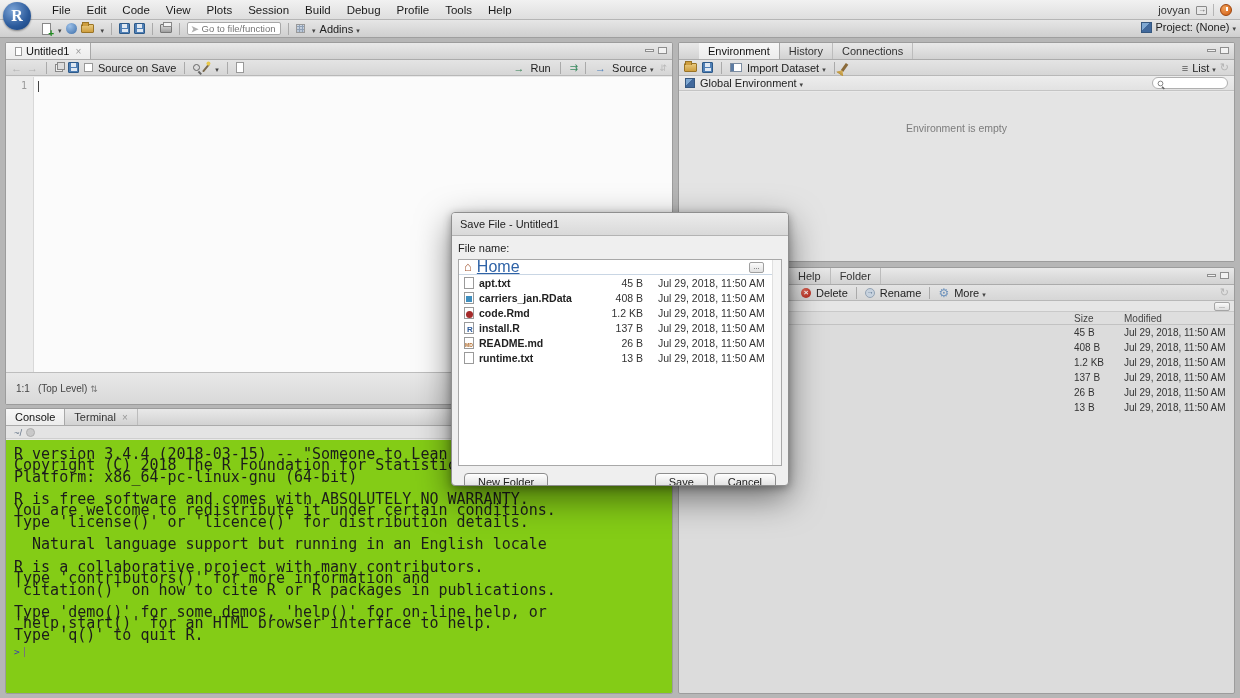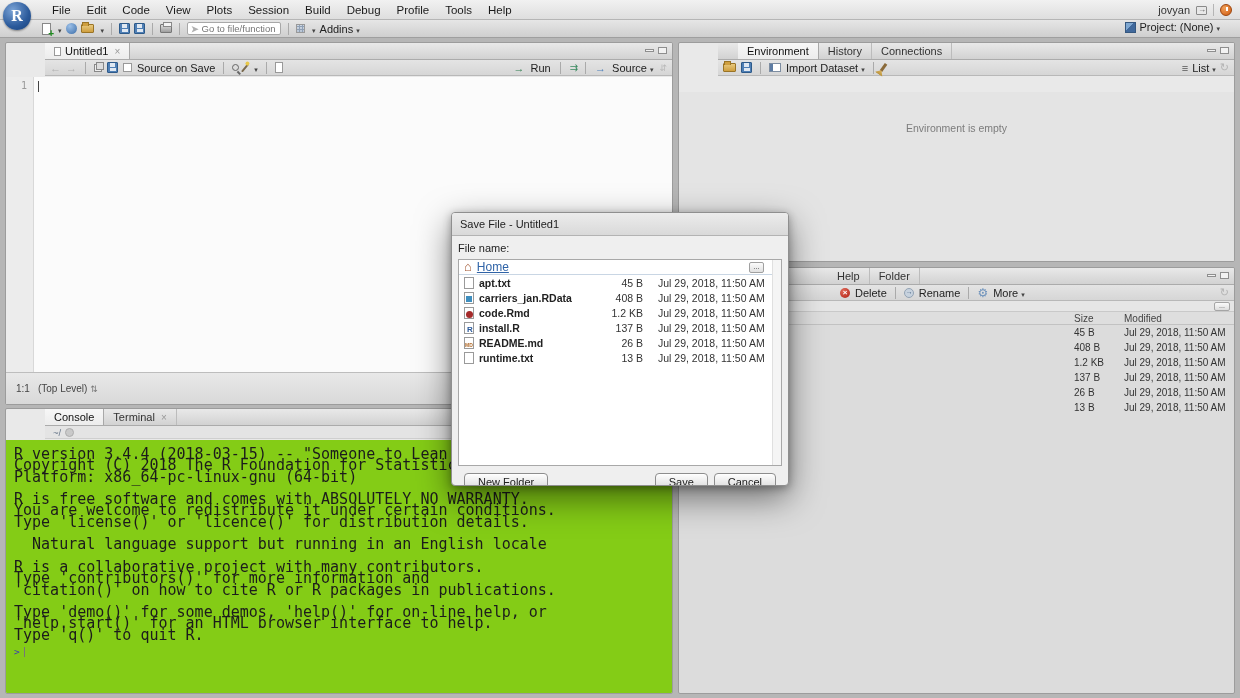--- a/index.html
+++ b/index.html
@@ -13,21 +13,21 @@
     display:flex; align-items:center; padding-left:44px; }
   .menu-item { padding:0 8px; font-size:11.5px; color:#1a1a1a; }
   .menubar-right { position:absolute; right:8px; top:0; height:20px; display:flex; align-items:center; gap:6px; }
   .toolbar { position:absolute; left:0; top:20px; width:1240px; height:18px;
     background:linear-gradient(#e6e6e6,#cfcfcf); border-bottom:1px solid #9f9f9f;
     display:flex; align-items:center; padding-left:42px; gap:4px; }
   .logo { position:absolute; left:3px; top:2px; width:28px; height:28px; border-radius:50%;
     background:radial-gradient(circle at 35% 30%, #7aa3d6, #2b5a9b 60%, #173f77);
     color:#fff; font-family:"Liberation Serif",serif; font-weight:bold; font-size:16px;
     display:flex; align-items:center; justify-content:center; z-index:5; box-shadow:0 1px 2px rgba(0,0,0,.4); }
-  .toolbar-right { position:absolute; right:20px; top:21px; display:flex; align-items:center; gap:4px; }
+  .toolbar-right { position:absolute; right:4px; top:21px; display:flex; align-items:center; gap:4px; }
 
   .caret::after { content:"▾"; font-size:7px; color:#444; margin-left:3px; }
   .sep { width:1px; height:12px; background:#aaa; margin:0 3px; }
 
   
   .i { display:inline-block; vertical-align:middle; position:relative; }
   .ic-newdoc { width:9px; height:12px; background:#fff; border:1px solid #888; }
   .ic-newdoc::after { content:"+"; position:absolute; right:-4px; bottom:-5px; color:#1f8c1f; font-weight:bold; font-size:10px; }
   .ic-rproj { width:11px; height:11px; border-radius:50%;
     background:radial-gradient(circle at 35% 30%, #9cc0e8, #3a6ca8); }
@@ -78,21 +78,21 @@
   
   .ficon { width:10px; height:12px; background:#fff; border:1px solid #9a9a9a; position:relative; display:inline-block; flex:none; }
   .ficon::after { position:absolute; font-size:7px; line-height:7px; }
   .ft-txt {}
   .ft-rdata::after { content:""; left:1px; top:3px; width:6px; height:6px; background:#3f8fbf; }
   .ft-rmd::after { content:""; left:1px; top:3px; width:7px; height:7px; border-radius:50%; background:#a52a2a; }
   .ft-r::after { content:"R"; left:2px; top:3px; color:#2b5a9b; font-weight:bold; font-size:8px; }
   .ft-md::after { content:"MD"; left:0px; top:4px; color:#b06a2a; font-weight:bold; font-size:5px; }
 
   
-  .pane { position:absolute; background:#e9e9e9; border:1px solid #9c9c9c; border-radius:2px; overflow:hidden;padding-left:39px; }
+  .pane { position:absolute; background:#e9e9e9; border:1px solid #9c9c9c; border-radius:2px; overflow:hidden; }
   .tabbar { height:17px; background:linear-gradient(#e9e9e9,#d2d2d2); border-bottom:1px solid #ababab;
     display:flex; align-items:stretch; position:relative; }
   .tab { display:flex; align-items:center; gap:4px; padding:0 9px; font-size:11px; color:#333;
     border-right:1px solid #bcbcbc; }
   .tab.selected { background:linear-gradient(#f7f7f7,#ececec); border-right:1px solid #a8a8a8; color:#111; }
   .tab .close { color:#999; font-size:10px; margin-left:2px; }
   .minmax { position:absolute; right:5px; top:4px; display:flex; gap:4px; align-items:flex-end; }
   .panetools { height:16px; background:linear-gradient(#e4e4e4,#d6d6d6); border-bottom:1px solid #b8b8b8;
     display:flex; align-items:center; padding:0 5px; gap:5px; font-size:11px; color:#333; position:relative; }
 
@@ -145,21 +145,21 @@
     box-shadow:0 12px 34px rgba(0,0,0,.5), 0 2px 8px rgba(0,0,0,.3); z-index:50; overflow:hidden; }
   .dlg-title { height:23px; background:linear-gradient(#ececec,#d9d9d9); border-bottom:1px solid #b3b3b3;
     font-size:11px; color:#222; display:flex; align-items:center; padding:0 8px; }
   .dlg-body { padding:6px 6px 0 6px; }
   .dlg-filerow { display:flex; align-items:center; gap:5px; margin-bottom:5px; font-size:11px; color:#222; }
   .dlg-filerow input { flex:1; height:15px; border:1px solid #7aa0cd; background:#fff; font-size:11px;
     font-family:"Liberation Sans",sans-serif; padding:0 3px; outline:none; }
   .dlg-list { height:207px; background:#fff; border:1px solid #a8a8a8; position:relative; overflow:hidden; }
   .dlg-scroll { position:absolute; right:0; top:0; bottom:0; width:9px; background:#f5f5f5; border-left:1px solid #e0e0e0; }
   .dlg-home { height:15px; display:flex; align-items:center; gap:5px; padding:0 5px; border-bottom:1px solid #c9d6e4; }
-  .dlg-home .homelbl { color:#2f63a7; font-size:12px;text-decoration:underline; }
+  .dlg-home .homelbl { color:#2f63a7; font-size:16px;text-decoration:underline; }
   .dlg-home .dots { margin-left:auto; margin-right:12px; width:15px; height:11px; border:1px solid #a0a0a0;
     background:linear-gradient(#fcfcfc,#e0e0e0); border-radius:2px; font-size:8px; line-height:8px; text-align:center; color:#444; }
   .dlg-row { height:15px; display:flex; align-items:center; gap:5px; padding:0 5px; font-size:10.5px; color:#222; }
   .dlg-row .fname { flex:1;font-weight:bold; }
   .dlg-row .fsize { width:46px; text-align:right; color:#333; }
   .dlg-row .fmod { width:118px; text-align:left; padding-left:10px; margin-right:10px; color:#333; }
   .dlg-buttons { display:flex; align-items:center; padding:7px 6px; }
   .btn { height:18px; border:1px solid #8d8d8d; border-radius:4px; background:linear-gradient(#fefefe,#d7d7d7);
     font-size:11px; color:#222; padding:0 13px; display:flex; align-items:center; box-shadow:0 1px 0 rgba(255,255,255,.6) inset; }
   .btn-right { margin-left:auto; display:flex; gap:6px; }
@@ -334,20 +334,27 @@
     <span class="i ic-table"></span>
     <span class="lbl caret">Import Dataset</span>
     <span class="sep"></span>
     <span class="i ic-broom"></span>
     <span style="margin-left:auto; display:flex; align-items:center; gap:4px;">
       <span class="ic-list">≡</span>
       <span class="lbl caret">List</span>
       <span class="ic-refresh">↻</span>
     </span>
   </div>
+  <div class="env-row2">
+    <span class="i ic-cube"></span>
+    <span class="lbl caret">Global Environment</span>
+    <span class="searchbox env-search">
+      <span class="i ic-mag" style="transform:scale(.8);"></span>
+    </span>
+  </div>
   <div class="env-content">
     <div class="env-empty">Environment is empty</div>
   </div>
 </div>
 
 <div class="pane" id="files-pane">
   <div class="tabbar">
     <div class="files-tab-spacer"></div>
     <div style="display:flex;">
 

